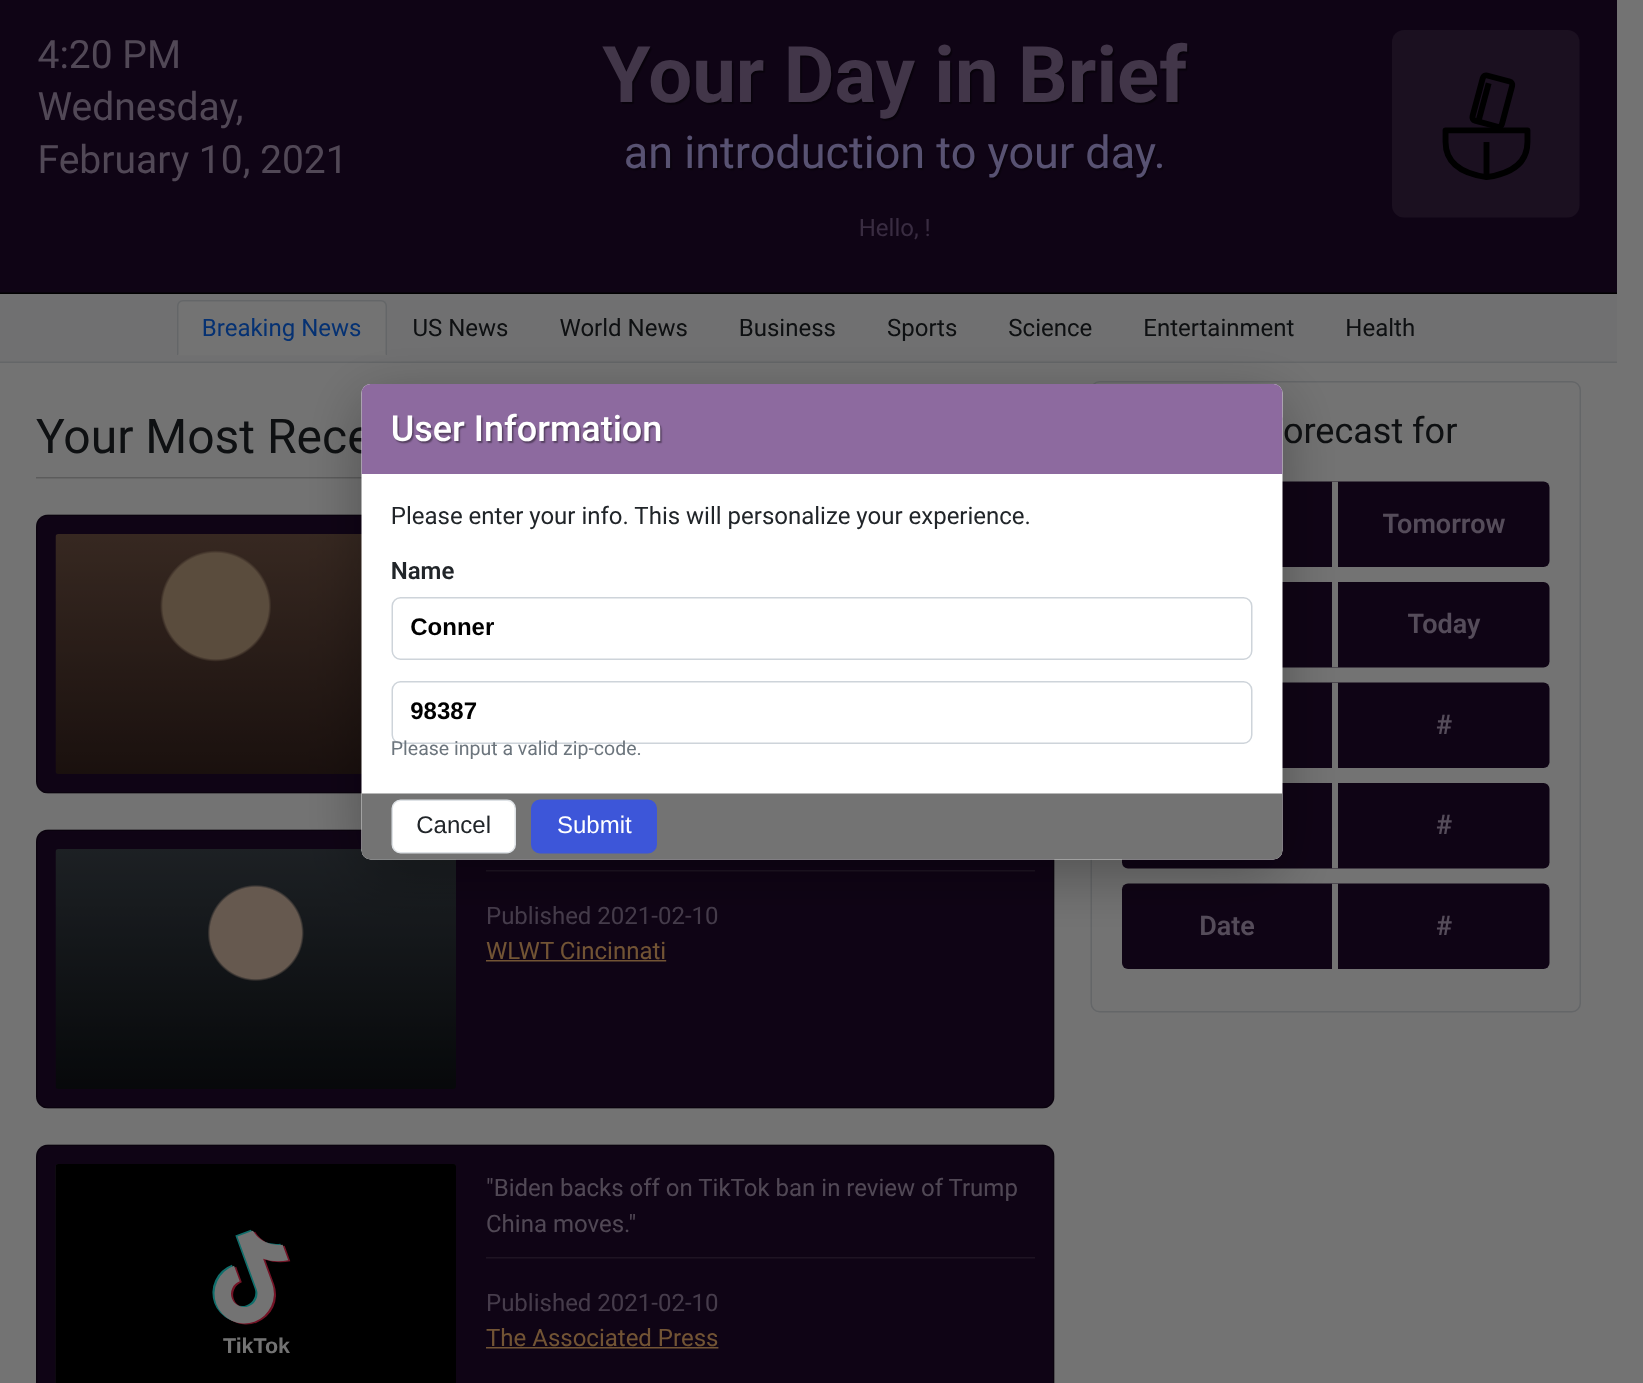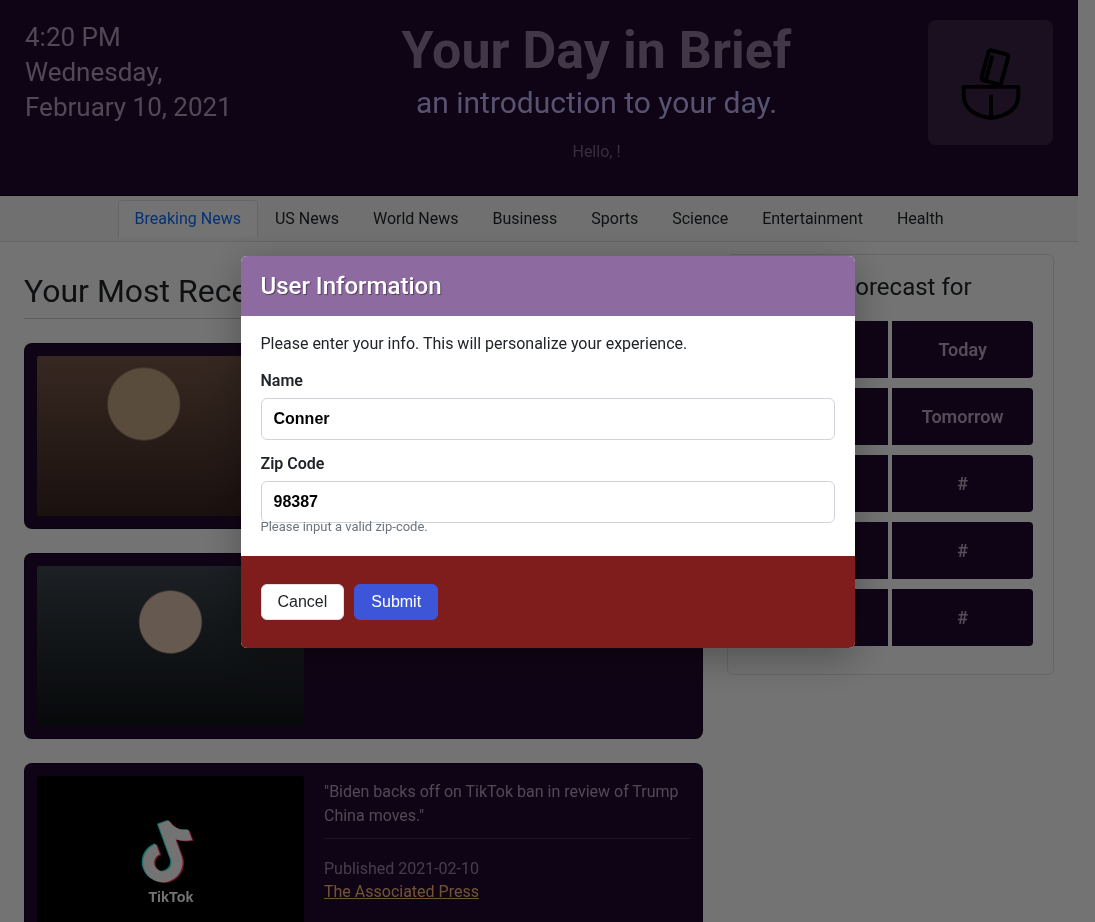--- a/index.html
+++ b/index.html
@@ -191,22 +191,22 @@
     padding:8px 12px;
     font-size:16px;
     border:1px solid #ced4da;
     border-radius:6px;
     margin-bottom:14px;
     line-height:1.5;
     font-weight:bold;
   }
   .helper { font-size:13px; color:#6c757d; margin-top:-10px; margin-bottom:2px;}
   .modal-footer {
-    background:#7f1d1d;
-    padding:28px 20px;
+    background:#737373;
+    padding:4px 20px;
     display:flex;
     gap:10px;
   }
   .btn {
     padding:8px 16px;
     font-size:16px;
     border-radius:6px;
     cursor:pointer;
     border:1px solid transparent;
   }
@@ -325,25 +325,25 @@
         </div>
       </div>
     </div>
 
     <div class="col-side">
       <div class="weather-card">
         <h3 class="weather-title">Weather Forecast for</h3>
 
         <div class="weather-row">
           <div class="cell-a">Date</div>
+          <div>Tomorrow</div>
+        </div>
+        <div class="weather-row">
+          <div class="cell-a">Date</div>
           <div>Today</div>
-        </div>
-        <div class="weather-row">
-          <div class="cell-a">Date</div>
-          <div>Tomorrow</div>
         </div>
         <div class="weather-row">
           <div class="cell-a">Date</div>
           <div>#</div>
         </div>
         <div class="weather-row">
           <div class="cell-a">Date</div>
           <div>#</div>
         </div>
         <div class="weather-row">
@@ -357,21 +357,20 @@
 
 <div class="overlay">
   <div class="modal">
     <div class="modal-header">User Information</div>
     <div class="modal-body">
       <p>Please enter your info. This will personalize your experience.</p>
 
       <label class="form-label">Name</label>
       <input class="form-ctrl" type="text" value="Conner" style="">
 
-      <label class="form-label">Zip Code</label>
       <input class="form-ctrl" type="text" style="margin-bottom: 6px;" value="98387">
       <div class="helper">Please input a valid zip-code.</div>
     </div>
     <div class="modal-footer">
       <button class="btn btn-light">Cancel</button>
       <button class="btn btn-primary">Submit</button>
     </div>
   </div>
 </div>
 

